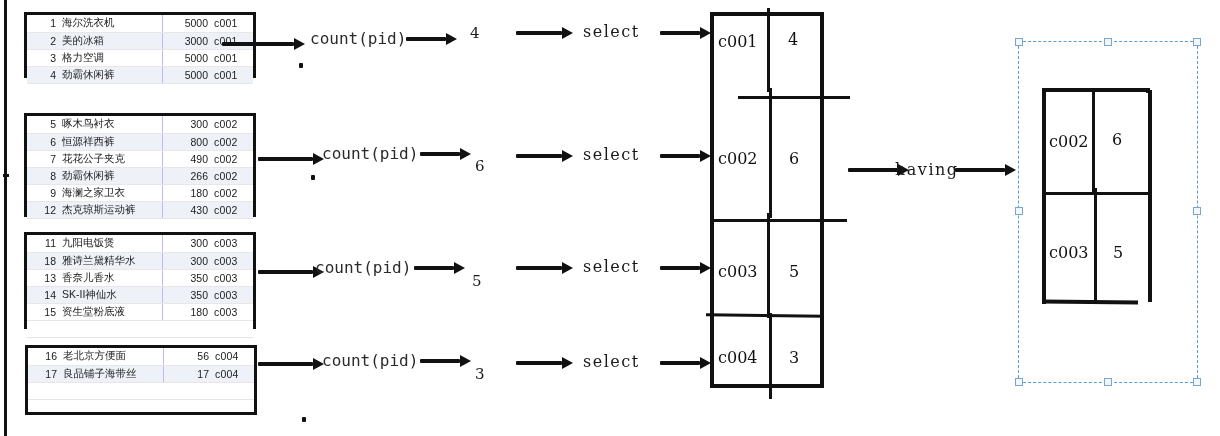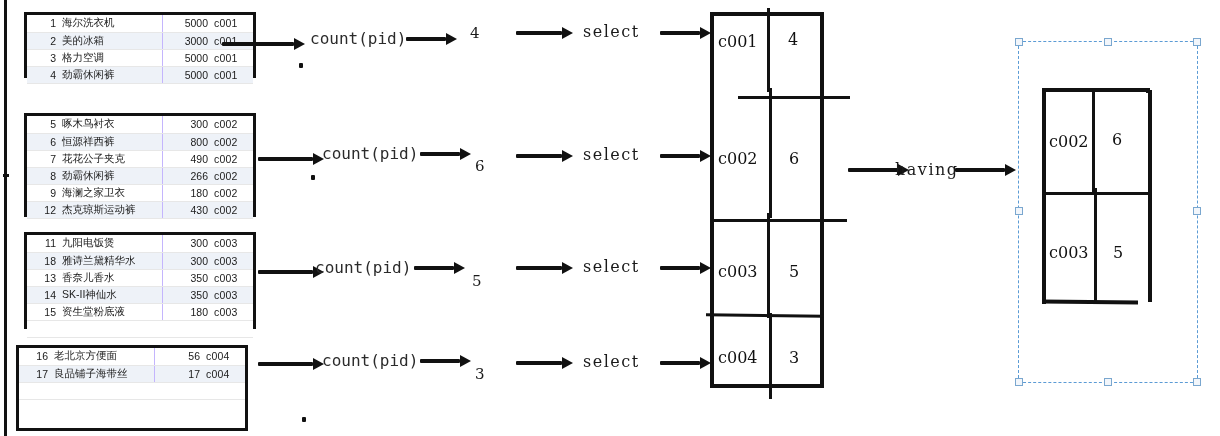--- a/index.html
+++ b/index.html
@@ -187,21 +187,21 @@
         <td class="c-price">180</td>
         <td class="c-cid">c003</td>
       </tr>
       <tr>
         <td class="dt-pad" colspan="4"></td>
       </tr>
     </tbody>
       </table>
   </div>
 
-  <div class="dt-block" style="left:16px;top:345px;width:232px;height:86px;">
+  <div class="dt-block" style="left:25px;top:345px;width:232px;height:70px;">
     <table class="dt-table">
       <tbody>
           <tr>
         <td class="c-id">16</td>
         <td class="c-name">老北京方便面</td>
         <td class="c-price">56</td>
         <td class="c-cid">c004</td>
       </tr>
       <tr class="alt">
         <td class="c-id">17</td>

